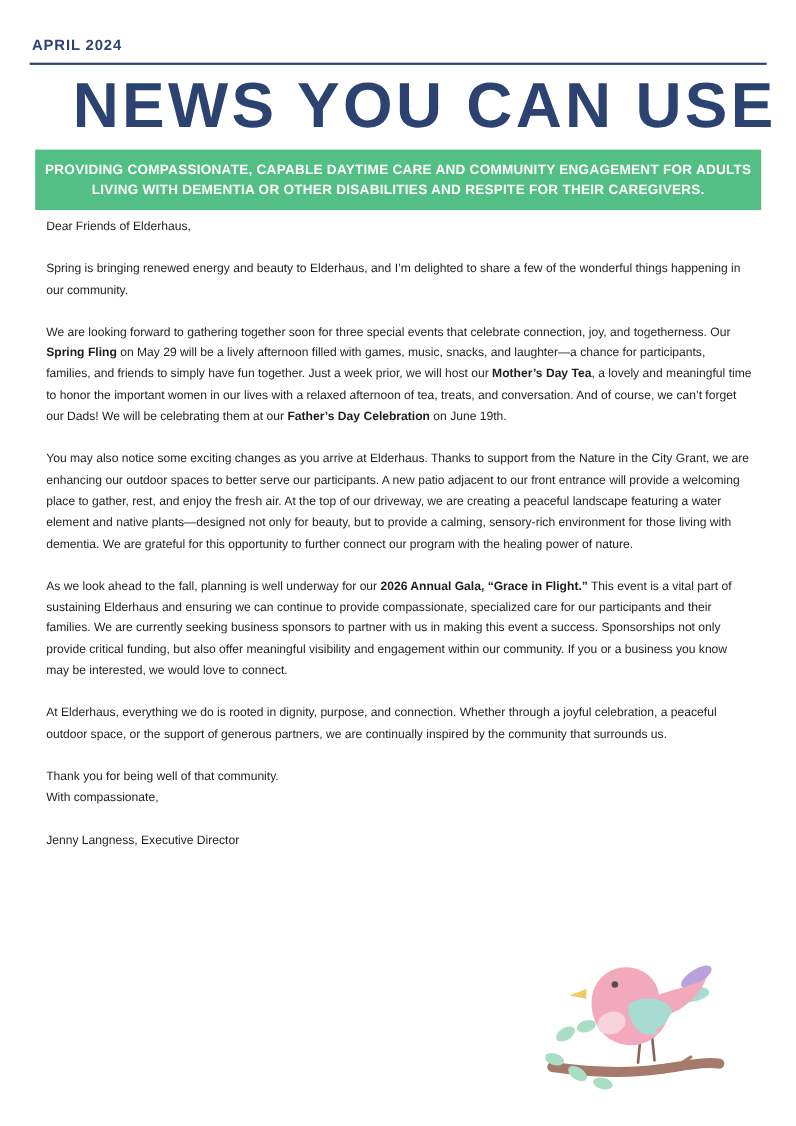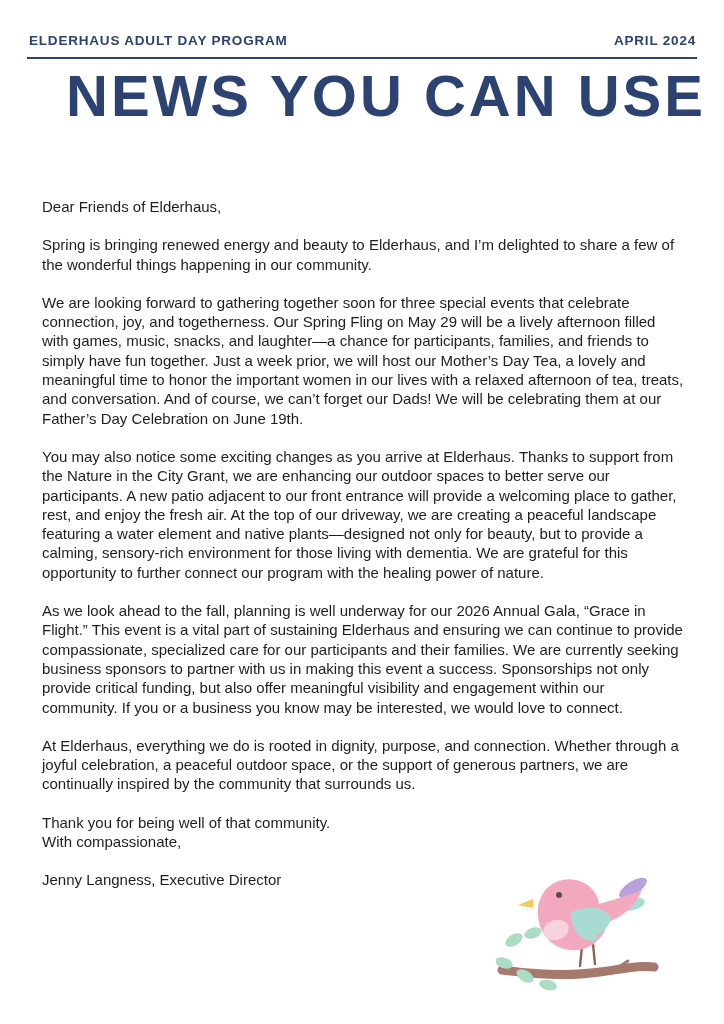--- a/index.html
+++ b/index.html
@@ -33,42 +33,45 @@
     background:var(--green,#53bf85);
     color:var(--banner-text,#ffffff);
     display:flex;flex-direction:column;justify-content:center;
     text-align:center;
     font-size:12.3px;font-weight:700;letter-spacing:0.25px;line-height:17.5px;
   }
   .banner .banner-line{white-space:nowrap;}
   .letter{
     position:absolute;top:197px;left:42px;right:40px;
     color:var(--body-text,#1e1e1e);
-    font-size:15px;line-height:19.3px;
+    font-size:11px;line-height:19.3px;
   }
   .letter p{margin:0 0 19px 0;}
-  .letter strong{font-weight:400;margin-top:12px;}
+  .letter strong{font-weight:700;margin-top:12px;}
   .bird{
     position:absolute;left:496px;top:874px;width:164px;height:124px;
   }
 </style>
 </head>
 <body>
 
 <div class="page">
 
   <div class="header-row">
-    <span>ELDERHAUS ADULT DAY PROGRAM</span>
     <span>APRIL 2024</span>
   </div>
 
   <div class="header-rule"></div>
 
   <div class="masthead">NEWS YOU CAN USE</div>
 
+  <div class="banner">
+    <div class="banner-line">PROVIDING COMPASSIONATE, CAPABLE DAYTIME CARE AND COMMUNITY ENGAGEMENT FOR ADULTS</div>
+    <div class="banner-line">LIVING WITH DEMENTIA OR OTHER DISABILITIES AND RESPITE FOR THEIR CAREGIVERS.</div>
+  </div>
 
   <div class="letter">
       <p><span>Dear Friends of Elderhaus,</span></p>
       <p><span>Spring is bringing renewed energy and beauty to Elderhaus, and I’m delighted to share a few of the wonderful things happening in our community.</span></p>
       <p><span>We are looking forward to gathering together soon for three special events that celebrate connection, joy, and togetherness. Our </span><strong>Spring Fling</strong><span> on May 29 will be a lively afternoon filled with games, music, snacks, and laughter—a chance for participants, families, and friends to simply have fun together. Just a week prior, we will host our </span><strong>Mother’s Day Tea</strong><span>, a lovely and meaningful time to honor the important women in our lives with a relaxed afternoon of tea, treats, and conversation. And of course, we can’t forget our Dads! We will be celebrating them at our </span><strong>Father’s Day Celebration</strong><span> on June 19th.</span></p>
       <p><span>You may also notice some exciting changes as you arrive at Elderhaus. Thanks to support from the Nature in the City Grant, we are enhancing our outdoor spaces to better serve our participants. A new patio adjacent to our front entrance will provide a welcoming place to gather, rest, and enjoy the fresh air. At the top of our driveway, we are creating a peaceful landscape featuring a water element and native plants—designed not only for beauty, but to provide a calming, sensory-rich environment for those living with dementia. We are grateful for this opportunity to further connect our program with the healing power of nature.</span></p>
       <p><span>As we look ahead to the fall, planning is well underway for our </span><strong>2026 Annual Gala, “Grace in Flight.”</strong><span> This event is a vital part of sustaining Elderhaus and ensuring we can continue to provide compassionate, specialized care for our participants and their families. We are currently seeking business sponsors to partner with us in making this event a success. Sponsorships not only provide critical funding, but also offer meaningful visibility and engagement within our community. If you or a business you know may be interested, we would love to connect.</span></p>
       <p><span>At Elderhaus, everything we do is rooted in dignity, purpose, and connection. Whether through a joyful celebration, a peaceful outdoor space, or the support of generous partners, we are continually inspired by the community that surrounds us.</span></p>
       <p><span>Thank you for being well of that community.</span><br><span>With compassionate,</span></p>
       <p><span>Jenny Langness, Executive Director</span></p>

